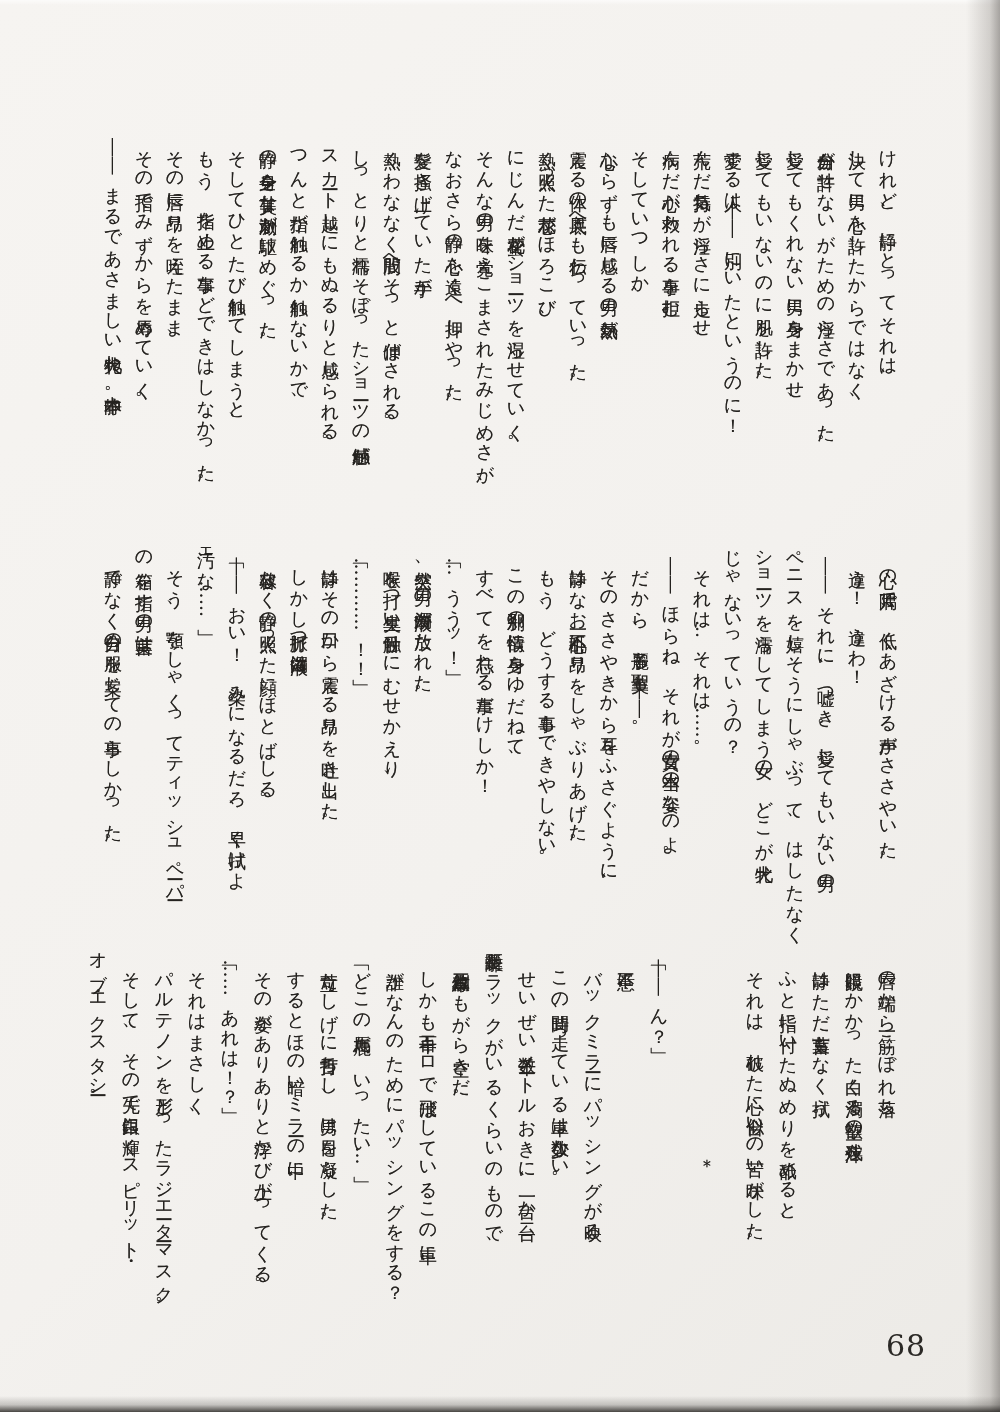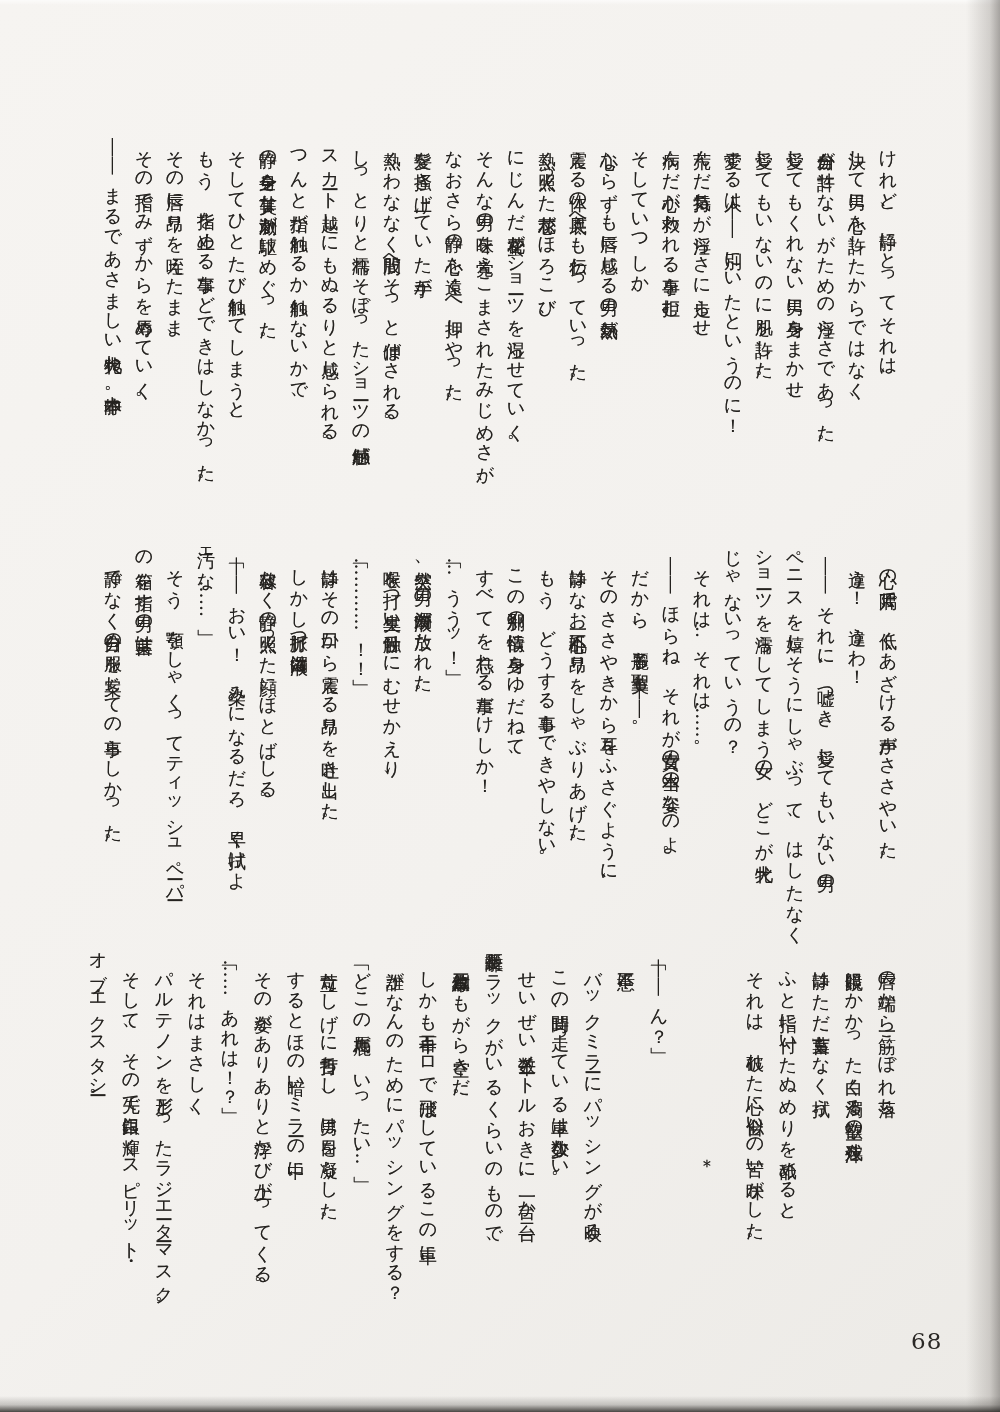--- a/index.html
+++ b/index.html
@@ -30,24 +30,23 @@
   .tcol.flush{text-indent:0;}
   .tcol.sep{
     text-align:center;
     text-indent:0;
     padding-left:15px;
     padding-right:15px;
   }
   .page-number{
     position:absolute;
     top:1328px;left:886px;
-    font-size:23px;
+    font-size:30px;
     letter-spacing:1px;
     color:#2b2926;
-    margin-left:25px;
   }
   .edge{position:absolute;pointer-events:none;}
   .edge-right{
     top:0;right:0;width:34px;height:100%;
     background:linear-gradient(to right,rgba(120,115,110,0) 0%,rgba(120,115,110,0.28) 70%,rgba(88,84,80,0.5) 100%);
   }
   .edge-bottom{
     left:0;bottom:0;width:100%;height:16px;
     background:linear-gradient(to bottom,rgba(60,58,55,0) 0%,rgba(60,58,55,0.25) 55%,rgba(42,40,37,0.85) 100%);
   }

